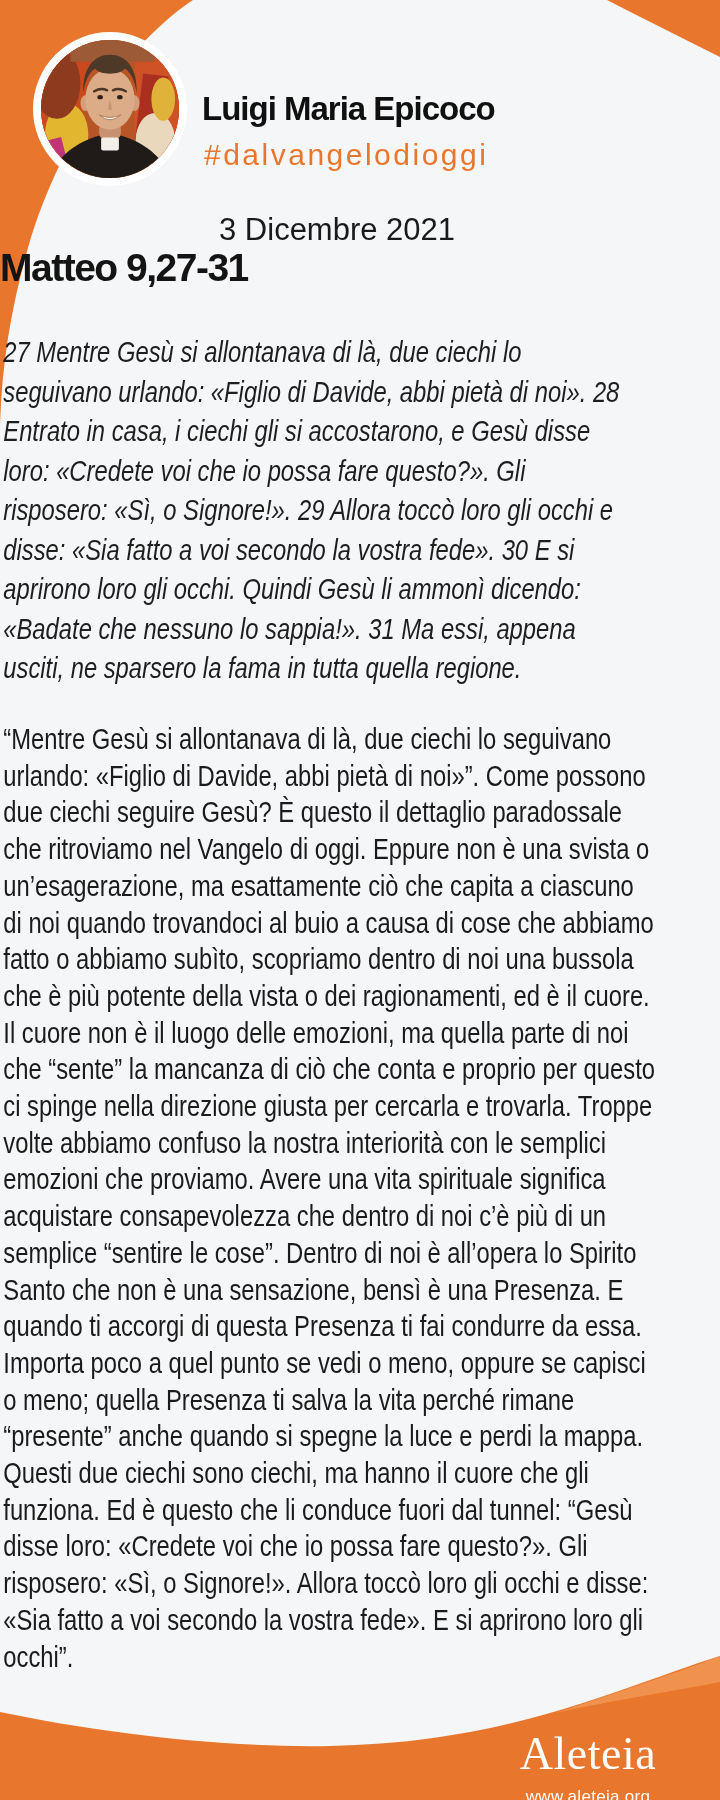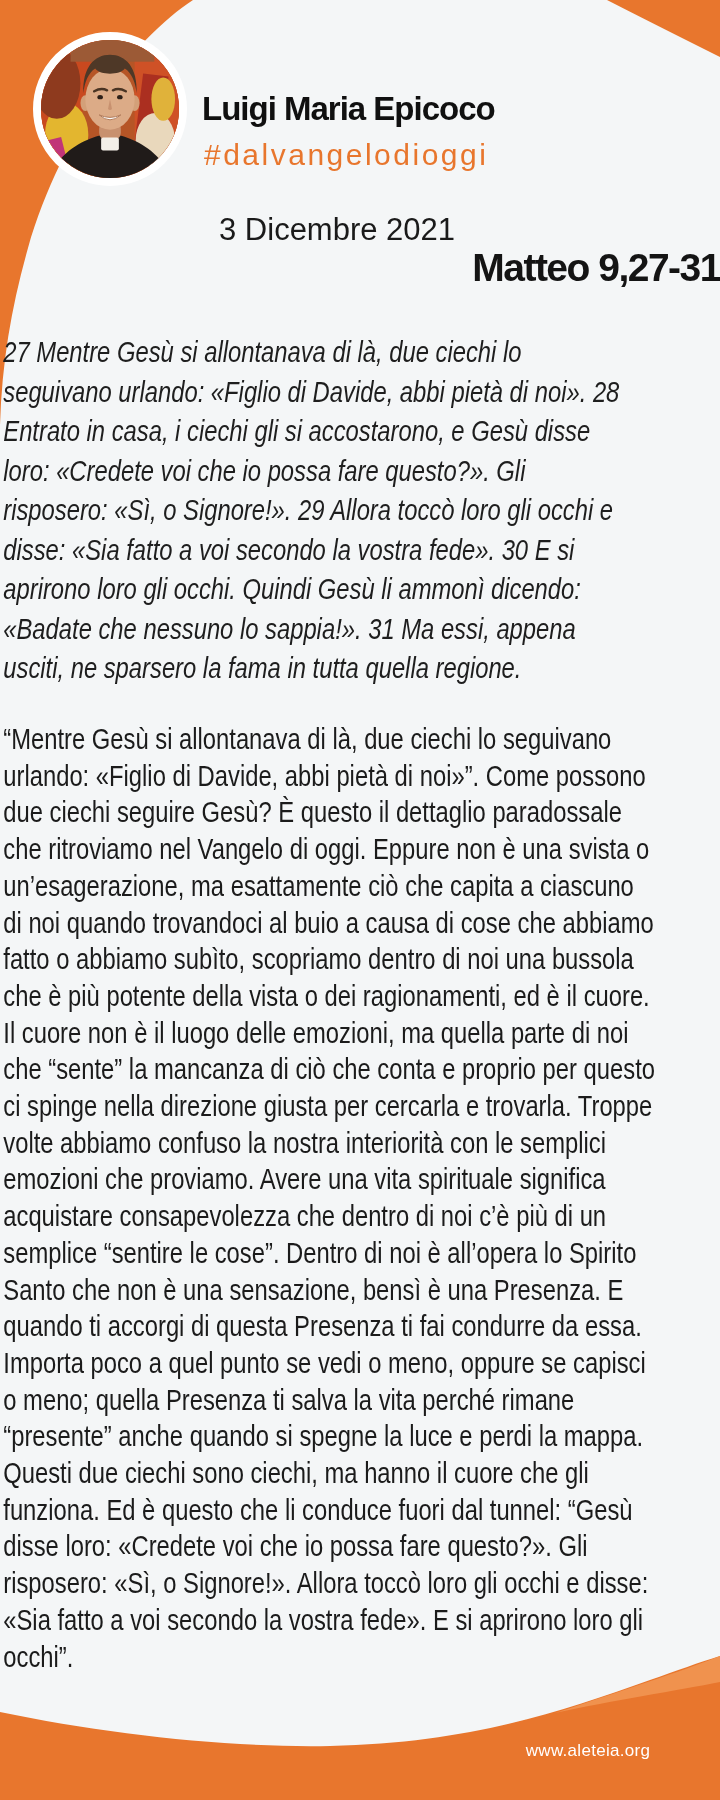--- a/index.html
+++ b/index.html
@@ -32,21 +32,21 @@
   .hashtag{
     position:absolute;left:204px;top:140px;
     font-size:30px;letter-spacing:2.5px;line-height:1;
     color:var(--orange);white-space:nowrap;
   }
   .date{
     position:absolute;left:219px;top:182px;
     font-size:31px;line-height:1;color:#1a1a1a;white-space:nowrap;margin-top:32px;
   }
   .passage{
-    position:absolute;left:0;top:248px;width:720px;text-align:right;
+    position:absolute;left:0;top:248px;width:720px;text-align:left;
     font-size:39px;font-weight:bold;letter-spacing:-1.5px;line-height:1;
     color:#141414;margin:0;
   }
 
   .condensed{
     position:absolute;left:0;width:878px;
     transform:scaleX(0.82);transform-origin:0 0;
     white-space:pre-line;color:var(--ink);padding-left:4px;box-sizing:border-box;
   }
   .gospel{
@@ -172,16 +172,17 @@
 o meno; quella Presenza ti salva la vita perché rimane
 “presente” anche quando si spegne la luce e perdi la mappa.
 Questi due ciechi sono ciechi, ma hanno il cuore che gli
 funziona. Ed è questo che li conduce fuori dal tunnel: “Gesù
 disse loro: «Credete voi che io possa fare questo?». Gli
 risposero: «Sì, o Signore!». Allora toccò loro gli occhi e disse:
 «Sia fatto a voi secondo la vostra fede». E si aprirono loro gli
 occhi”.</div>
 
   <div class="brand">
+    <div class="brand-logo">Aleteia</div>
     <div class="brand-url">www.aleteia.org</div>
   </div>
 
 </div>
 
 </body></html>

